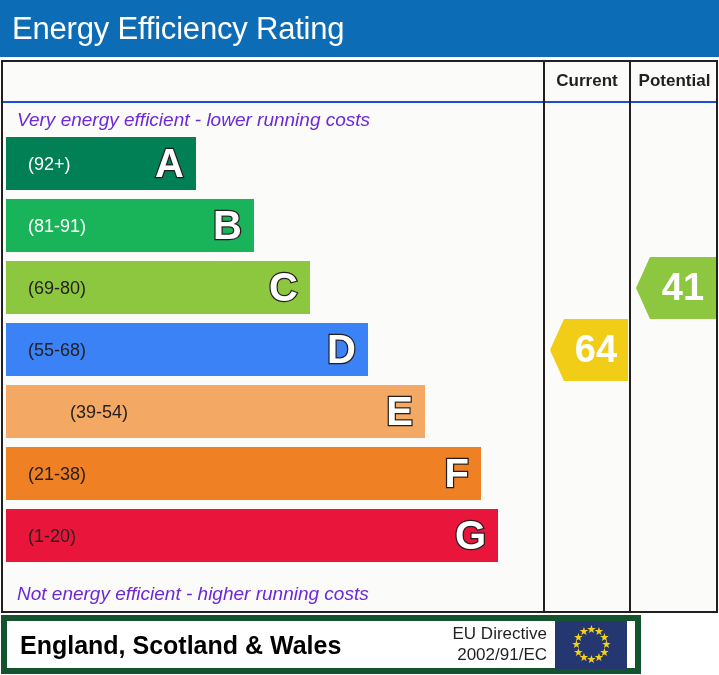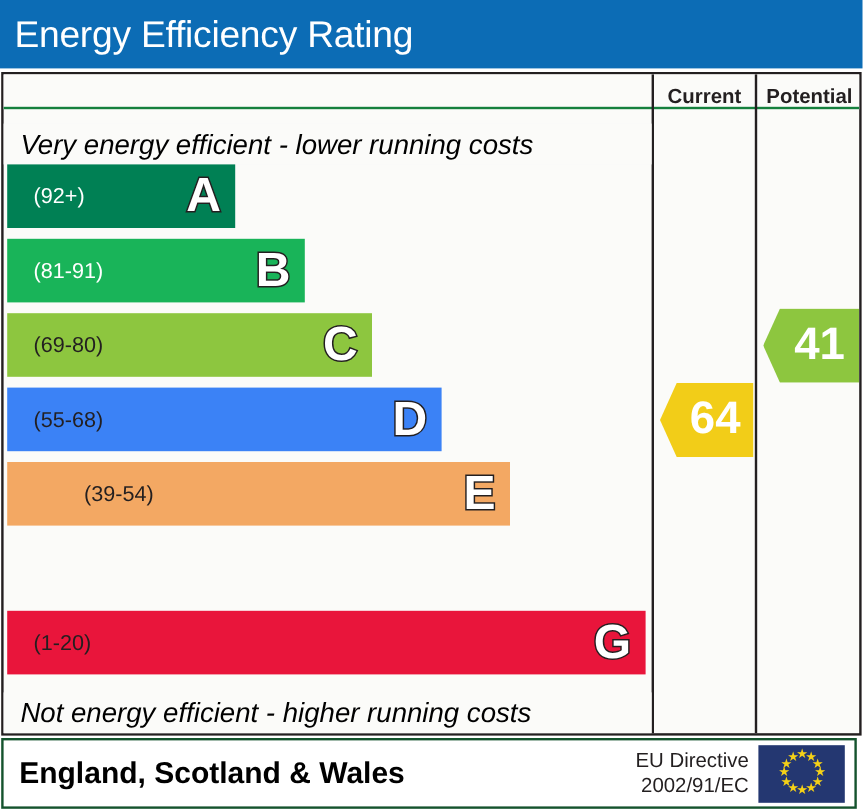--- a/index.html
+++ b/index.html
@@ -54,22 +54,22 @@
     box-sizing: border-box;
     background: #fbfbf9;
   }
 
   
   .hdr-row {
     position: absolute;
     left: 0;
     top: 0;
     right: 0;
-    height: 29px;
-    border-bottom: 2px solid #15803d;
+    height: 41px;
+    border-bottom: 2px solid #1d4ed8;
     box-sizing: border-box;
     background: #fbfbf9;
   }
   .col-divider {
     position: absolute;
     top: 0;
     bottom: 0;
     width: 2px;
     background: #231f20;
   }
@@ -87,23 +87,23 @@
   .col-label.current { left: 542px; width: 84px; }
   .col-label.potential { left: 628px; width: 87px; }
 
   
   .caption {
     position: absolute;
     left: 0;
     width: 540px;
     height: 34px;
     line-height: 34px;
-    font-size: 23px;
+    font-size: 19px;
     font-style: italic;
-    color: #000000;
+    color: #6d28d9;
     padding-left: 14px;
     box-sizing: border-box;
     white-space: nowrap;
     background: #fbfbf9;
   }
   .caption-top { top: 41px; }
   .caption-bottom { top: 515px; border-top: 0; }
 
   
   .bars {
@@ -159,23 +159,23 @@
     font-size: 38px;
     font-weight: bold;
     line-height: 1;
   }
 
   
   .footer {
     position: absolute;
     left: 1px;
     top: 615px;
-    width: 713px;
+    width: 640px;
     height: 59px;
-    border: 2px solid #14532d;
+    border: 6px solid #14532d;
     box-sizing: border-box;
     background: #ffffff;
   }
   .footer-region {
     position: absolute;
     left: 13px;
     top: 50%;
     transform: translateY(-50%);
     font-size: 25px;
     font-weight: bold;
@@ -247,21 +247,25 @@
         <span class="bar-letter">C</span>
       </div>
       <div class="bar" style="background: #3b82f6; width: 362px; top: 186px;">
         <span class="bar-range" style="color: rgb(35, 31, 32);">(55-68)</span>
         <span class="bar-letter">D</span>
       </div>
       <div class="bar" style="background: rgb(243, 168, 99); width: 419px; top: 248px;">
         <span class="bar-range" style="color: rgb(35, 31, 32); margin-left: 42px;">(39-54)</span>
         <span class="bar-letter">E</span>
       </div>
-      <div class="bar" style="background: rgb(233, 21, 59); width: 532px; top: 372px;">
+      <div class="bar" style="background: rgb(239, 128, 35); width: 475px; top: 310px;">
+        <span class="bar-range" style="color: rgb(35, 31, 32);">(21-38)</span>
+        <span class="bar-letter">F</span>
+      </div>
+      <div class="bar" style="background: rgb(233, 21, 59); width: 492px; top: 372px;">
         <span class="bar-range" style="color: rgb(35, 31, 32);">(1-20)</span>
         <span class="bar-letter">G</span>
       </div>
     </div>
 
     <div class="caption caption-bottom">Not energy efficient - higher running costs</div>
 
     <div class="rating-arrow" id="arrow-current" style="background: rgb(242, 205, 24); left: 547px; width: 78px; top: 257px;">
       <span class="rating-value">64</span>
     </div>

